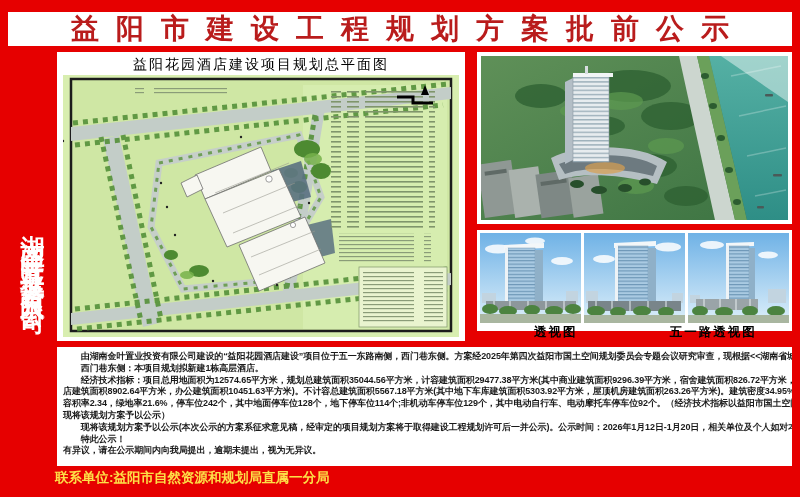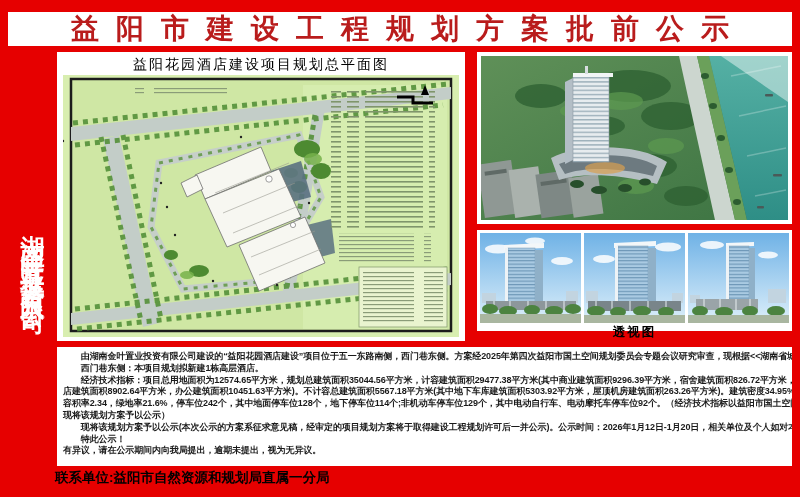--- a/index.html
+++ b/index.html
@@ -54,21 +54,21 @@
   .text-panel {
     position:absolute; left:57px; top:347px; width:735px; height:119px;
     background:#ffffff; padding:4px 6px 0 6px; overflow:hidden;
   }
   .body-line {
     font-size:9px; line-height:11.8px; color:#1a1a1a; font-weight:600;
     white-space:pre; letter-spacing:-0.1px;
   }
   .footer {
     position:absolute; left:8px; top:466px; width:784px; height:24px;
-    display:flex; align-items:center; color:#000000; font-weight:800;
+    display:flex; align-items:center; color:#fde047; font-weight:800;
     font-size:13.5px; padding-left:47px; gap:38px; white-space:nowrap;
   }
 </style>
 </head>
 <body>
 
 <div id="poster">
 
   <div class="banner">
     <div class="banner-title">益阳市建设工程规划方案批前公示</div>
@@ -362,20 +362,21 @@
               <ellipse cx="36" cy="79" rx="9" ry="5"></ellipse>
               <ellipse cx="62" cy="78" rx="8" ry="5"></ellipse>
               <ellipse cx="88" cy="78" rx="9" ry="5"></ellipse>
           </g>
           <rect x="0" y="82" width="101" height="8" fill="#a9b6a0"></rect>
         </svg>
       </div>
     </div>
     <div class="labels-row">
       <div class="render-label">透视图</div>
+      <div class="render-label">五一路透视图</div>
     </div>
   </div>
 
   <div class="text-panel">
 
       <div class="body-line">　　由湖南金叶置业投资有限公司建设的“益阳花园酒店建设”项目位于五一东路南侧，西门巷东侧。方案经2025年第四次益阳市国土空间规划委员会专题会议研究审查，现根据&lt;&lt;湖南省城市规划公</div>
 
 
       <div class="body-line">　　西门巷东侧：本项目规划拟新建1栋高层酒店。</div>
 

